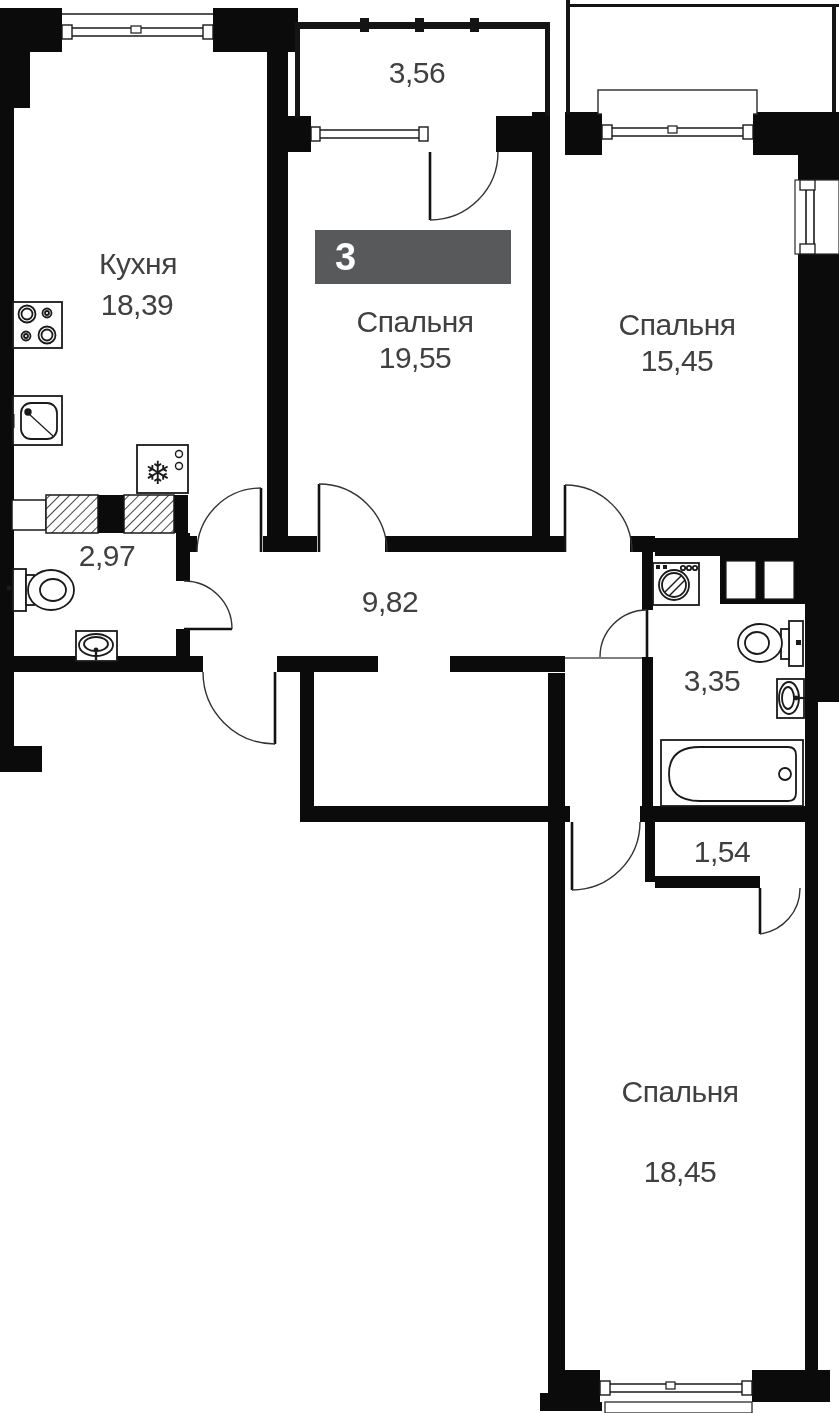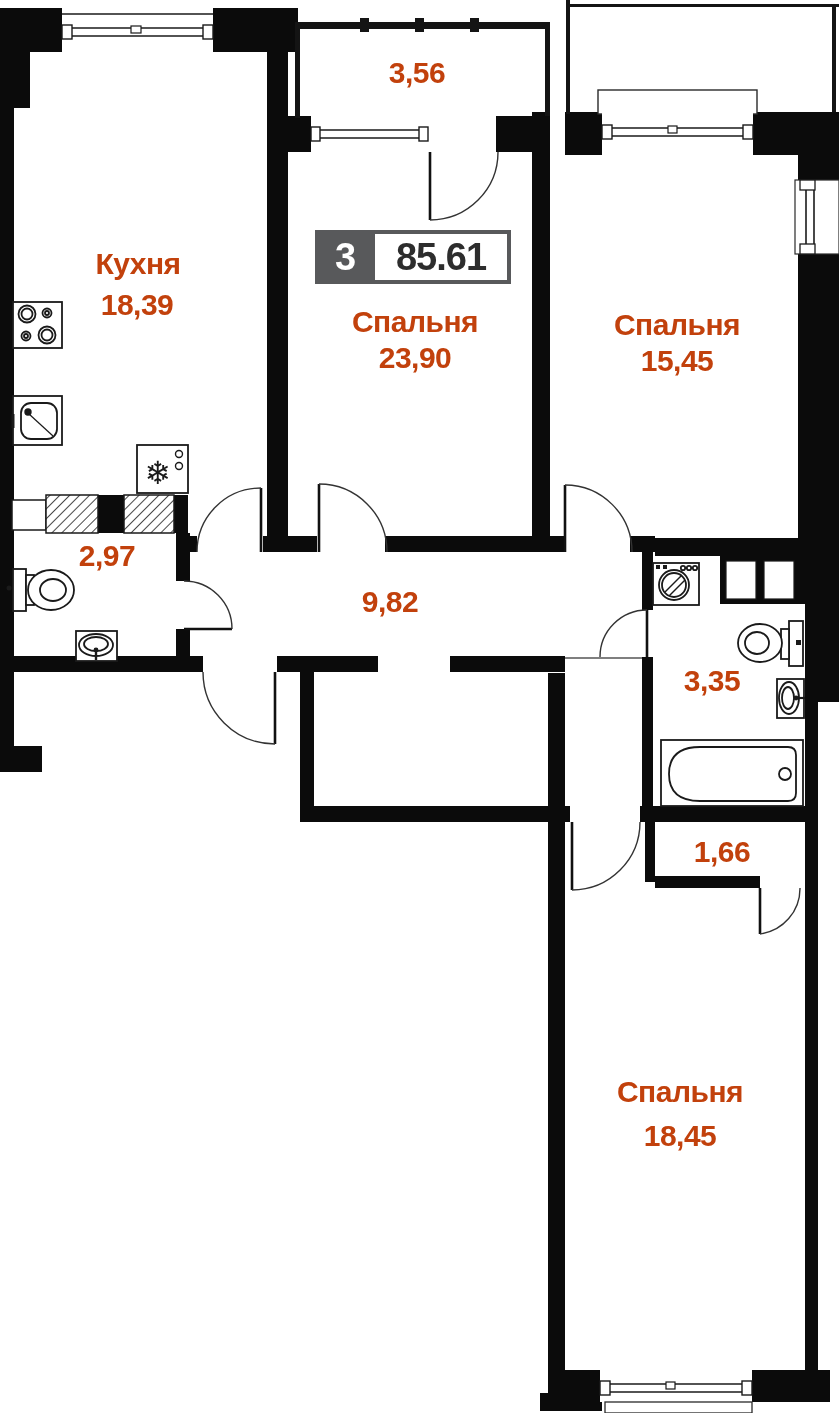--- a/index.html
+++ b/index.html
@@ -3,21 +3,21 @@
 <meta charset="utf-8">
 <style>
   html,body{margin:0;padding:0;background:#ffffff;}
   .stage{
     position:relative;width:839px;height:1413px;background:#ffffff;
     font-family:"Liberation Sans",sans-serif;overflow:hidden;
   }
   .plan-svg{position:absolute;left:0;top:0;width:839px;height:1413px;}
   .lbl{
     position:absolute;transform:translate(-50%,-50%);
-    font-weight:bold;font-size:30px;color:#c2410c;white-space:nowrap;
+    font-weight:normal;font-size:30px;color:#404040;white-space:nowrap;
     letter-spacing:-0.5px;line-height:1;
   }
   .badge{
     position:absolute;left:315px;top:230px;width:196px;height:54px;
     background:#58595b;display:flex;align-items:stretch;
   }
   .badge-num{
     width:60px;display:flex;align-items:center;justify-content:center;
     color:#ffffff;font-weight:bold;font-size:38px;letter-spacing:-1px;
   }
@@ -276,31 +276,30 @@
       <circle cx="785" cy="774" r="6"></circle>
     </g>
   </svg>
 
   <div class="lbl" style="left:417px;top:73px">3,56</div>
 
   <div class="lbl" style="left:138px;top:264px">Кухня</div>
   <div class="lbl" style="left:137px;top:305px">18,39</div>
 
   <div class="lbl" style="left:415px;top:322px">Спальня</div>
-  <div class="lbl" style="left:415px;top:358px">23,90</div>
+  <div class="lbl" style="left:415px;top:358px">19,55</div>
 
   <div class="lbl" style="left:677px;top:325px">Спальня</div>
   <div class="lbl" style="left:677px;top:361px">15,45</div>
 
   <div class="lbl" style="left:107px;top:556px">2,97</div>
   <div class="lbl" style="left:390px;top:602px">9,82</div>
   <div class="lbl" style="left:712px;top:681px">3,35</div>
-  <div class="lbl" style="left:722px;top:852px">1,66</div>
+  <div class="lbl" style="left:722px;top:852px">1,54</div>
 
   <div class="lbl" style="left:680px;top:1092px">Спальня</div>
-  <div class="lbl" style="left:680px;top:1136px">18,45</div>
+  <div class="lbl" style="left:680px;top:1172px">18,45</div>
 
   <div class="badge">
     <div class="badge-num">3</div>
-    <div class="badge-area">85.61</div>
   </div>
 
 </div>
 
 </body></html>

